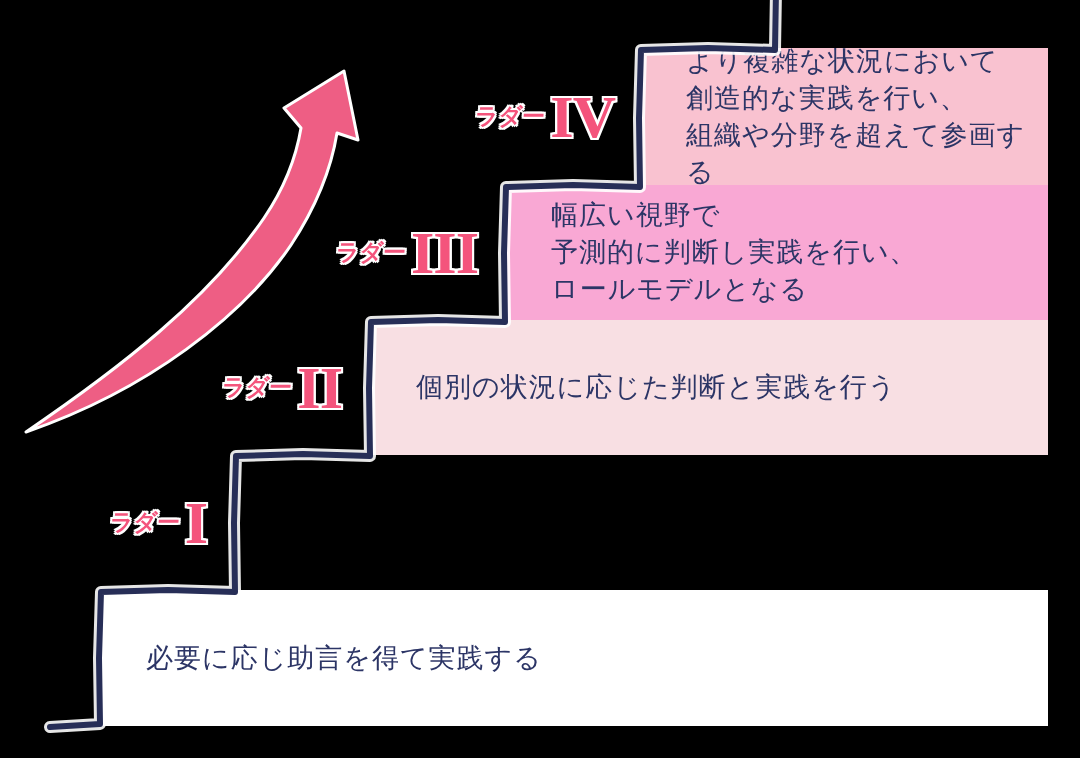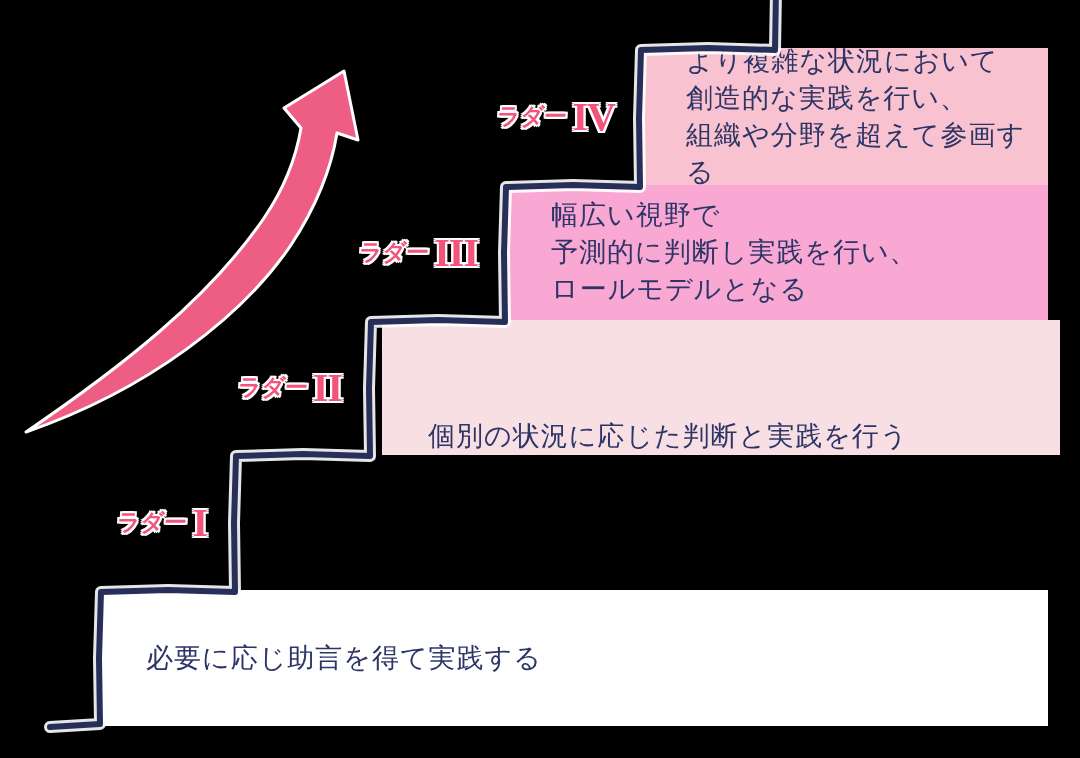--- a/index.html
+++ b/index.html
@@ -10,35 +10,35 @@
   .step-box{
     position:absolute;display:flex;align-items:center;
     box-sizing:border-box;padding-left:46px;z-index:1;
   }
   .step-desc{
     color:#2c3566;font-weight:400;font-size:27px;line-height:37px;
     white-space:pre-line;letter-spacing:1px;
   }
   #box-l4{left:640px;top:48px;width:408px;height:137px;background:#f9c2d0;}
   #box-l3{left:505px;top:185px;width:543px;height:135px;background:#f9a8d4;}
-  #box-l2{left:382px;top:320px;width:678px;height:135px;background:#f8dfe3;align-items:flex-end;}
+  #box-l2{left:370px;top:320px;width:678px;height:135px;background:#f8dfe3;}
   #box-l1{left:235px;top:455px;width:813px;height:135px;background:#f9ecda;}
   #box-l0{left:100px;top:590px;width:948px;height:136px;background:#ffffff;}
   svg#overlay{position:absolute;left:0;top:0;z-index:2;pointer-events:none;}
   .step-label{
     position:absolute;z-index:3;display:flex;align-items:center;
     color:#f4547c;
     text-shadow:2px 0 0 #fff,-2px 0 0 #fff,0 2px 0 #fff,0 -2px 0 #fff,
                 2px 2px 0 #fff,-2px -2px 0 #fff,2px -2px 0 #fff,-2px 2px 0 #fff;
   }
   .label-prefix{
     font-size:23px;font-weight:700;letter-spacing:0px;transform:skewX(-4deg);
   }
   .label-numeral{
-    font-family:"Liberation Serif",serif;font-weight:700;font-size:40px;
+    font-family:"Liberation Serif",serif;font-weight:700;font-size:60px;
     line-height:1;margin-left:5px;letter-spacing:-1px;
   }
   .label-rookie{font-size:33px;font-weight:700;letter-spacing:2px;}
   #label-l4{right:465px;top:48px;height:137px;}
   #label-l3{right:602px;top:185px;height:135px;}
   #label-l2{right:738px;top:320px;height:135px;}
   #label-l1{right:873px;top:455px;height:135px;}
   #label-l0{right:1002px;top:590px;height:136px;}
 </style>
 </head>

